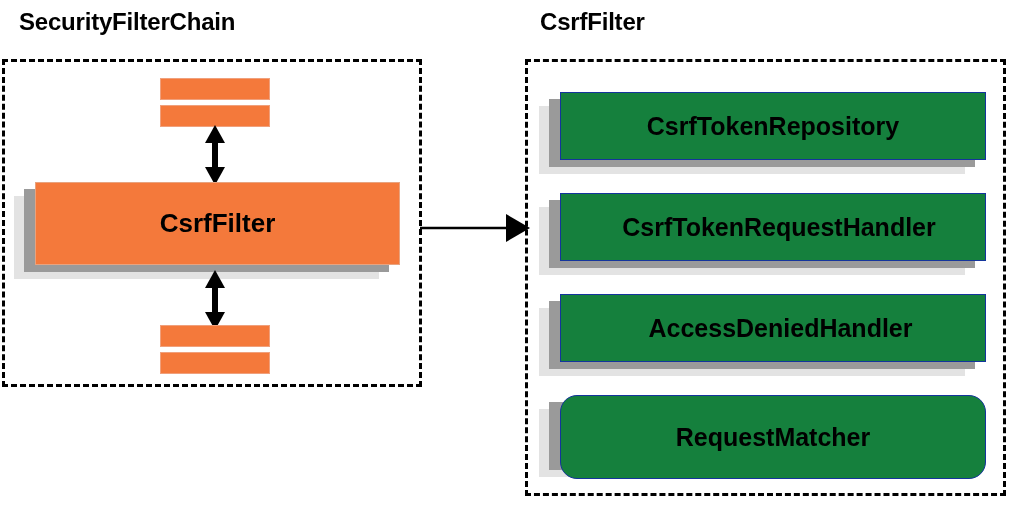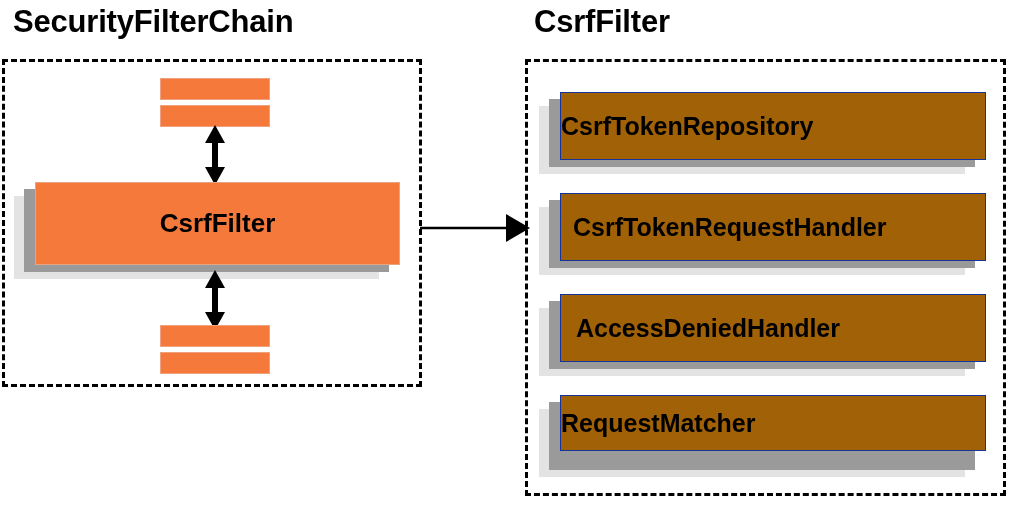--- a/index.html
+++ b/index.html
@@ -11,25 +11,26 @@
     width: 1010px;
     height: 505px;
     position: relative;
     overflow: hidden;
     font-family: "Liberation Sans", sans-serif;
   }
 
   .panel-title {
     position: absolute;
     font-weight: bold;
-    font-size: 31px;
+    font-size: 24px;
     line-height: 31px;
     color: #000000;
     white-space: nowrap;
     letter-spacing: -0.2px;
+    margin-left: 6px;
   }
   #title-left  { left: 13px;  top: 6px; }
   #title-right { left: 534px; top: 6px; }
 
   .dashed-panel {
     position: absolute;
     border: 3px dashed #000000;
     box-sizing: border-box;
     background: transparent;
   }
@@ -63,26 +64,26 @@
   .orange-card .card-label {
     font-weight: bold;
     font-size: 26px;
     color: #000000;
     white-space: nowrap;
   }
 
   
   .blue-card {
     position: absolute;
-    background: #a16207;
+    background: #15803d;
     border: 1.5px solid #14349c;
     box-sizing: border-box;
     display: flex;
     align-items: center;
-    justify-content: flex-start;
+    justify-content: center;
   }
   .blue-card .card-label {
     font-weight: bold;
     font-size: 25px;
     color: #000000;
     white-space: nowrap;
   }
 
   
   .arrow-svg {
@@ -143,15 +144,15 @@
 </div>
 
 <div class="shadow-far" style="left:539px; top:308px; width:426px; height:68px;"></div>
 <div class="shadow-near" style="left:549px; top:301px; width:426px; height:68px;"></div>
 <div class="blue-card" style="left:560px; top:294px; width:426px; height:68px;padding-left:15px;">
   <span class="card-label">AccessDeniedHandler</span>
 </div>
 
 <div class="shadow-far" style="left:539px; top:409px; width:426px; height:68px;"></div>
 <div class="shadow-near" style="left:549px; top:402px; width:426px; height:68px;"></div>
-<div class="blue-card" style="left:560px; top:395px; width:426px; height:56px;">
+<div class="blue-card" style="left:560px; top:395px; width:426px; height:84px;border-radius:17px;">
   <span class="card-label">RequestMatcher</span>
 </div>
 
 </body></html>

